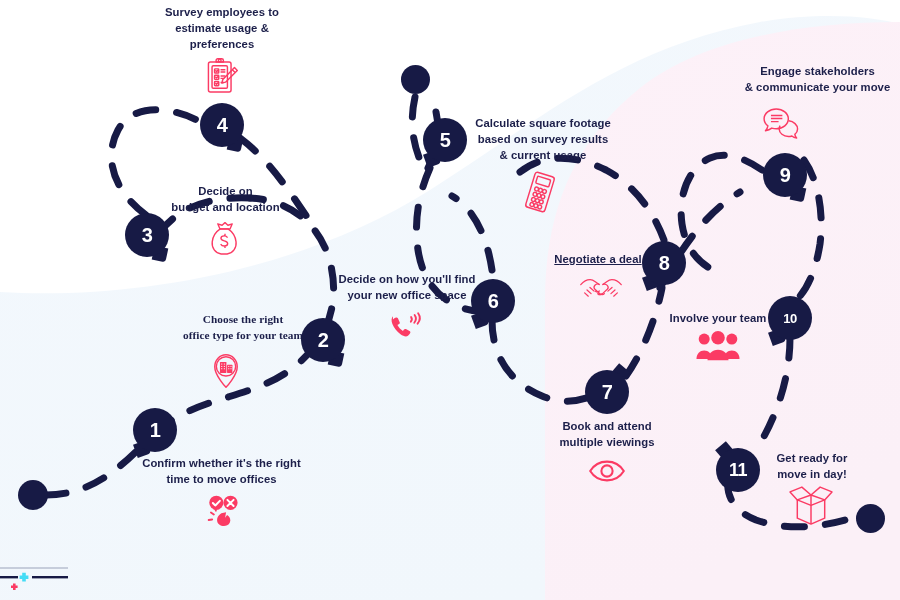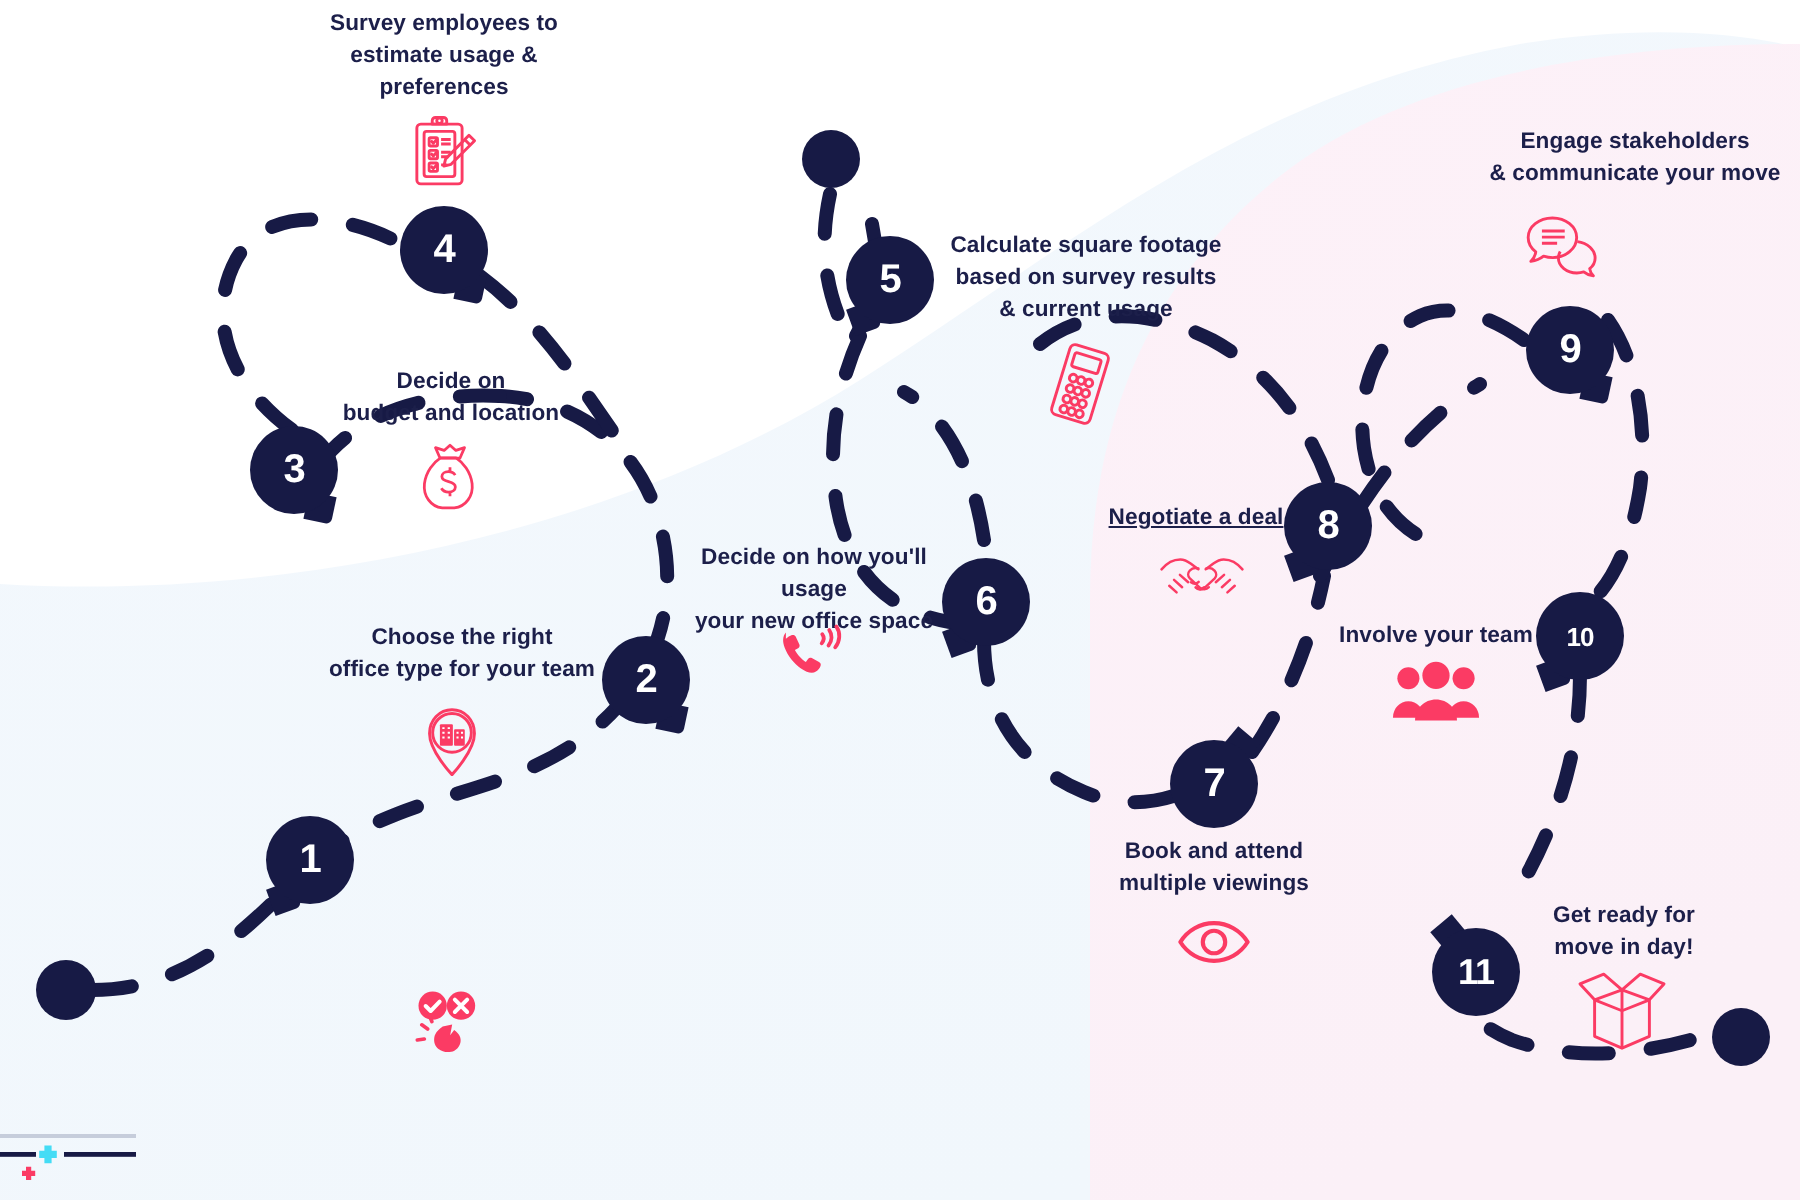--- a/index.html
+++ b/index.html
@@ -163,40 +163,42 @@
   <div class="terminal-dot" style="left:18px; top:480px; width:30px; height:30px;"></div>
   <div class="terminal-dot" style="left:401px; top:65px; width:29px; height:29px;"></div>
   <div class="terminal-dot" style="left:856px; top:504px; width:29px; height:29px;"></div>
 
   <div class="bubble" style="left:133px; top:408px;">
     <div class="tail tail-bl"></div>
     <div class="disc">
       <span class="num">1</span>
     </div>
   </div>
+  <div class="label" style="left:120px; top:455px; width:203px;">Confirm whether it's the right
+time to move offices</div>
   <div class="icon" style="left:203px; top:492px;">
     <svg width="40" height="40" viewBox="0 0 48 48">
       <g fill="#fb3b64">
         <circle cx="16" cy="13" r="8.5"></circle>
         <path d="M11.8 13.2l3 3 5.4-5.6" fill="none" stroke="#ffffff" stroke-width="2.4" stroke-linecap="round" stroke-linejoin="round"></path>
         <circle cx="33" cy="13" r="8.5"></circle>
         <path d="M29.3 9.4l7.4 7.4M36.7 9.4l-7.4 7.4" fill="none" stroke="#ffffff" stroke-width="2.4" stroke-linecap="round"></path>
         <path d="M22 25.5c-2 1.5-4.5 3.5-5 6.5-.5 3 .5 5.5 2.5 7 2.5 2 6.5 2.5 9.5 1 3-1.5 4.5-5 3.5-8-.6-1.9-2-3.3-3.6-4.4l-2.4 3.2 1.2-6.5z"></path>
         <path d="M13 27l-3.5-2.5M11 33l-4.2.6M15.5 22.5l-1.6-4" fill="none" stroke="#fb3b64" stroke-width="2.2" stroke-linecap="round"></path>
       </g>
     </svg>
   </div>
 
   <div class="bubble" style="left:301px; top:318px;">
     <div class="tail tail-br"></div>
     <div class="disc">
       <span class="num">2</span>
     </div>
   </div>
-  <div class="label" style="left:140px; top:311px; width:182px;">Choose the right
+  <div class="label" style="left:152px; top:311px; width:182px;font-family:Liberation Serif, serif;">Choose the right
 office type for your team</div>
   <div class="icon" style="left:208px; top:350px;">
     <svg width="36" height="38" viewBox="0 0 40 44">
       <g fill="none" stroke="#fb3b64" stroke-width="1.7">
         <path d="M20 43.2C20 43.2 7 29.6 7 19.4 7 11.5 12.8 5.6 20 5.6s13 5.9 13 13.8C33 29.6 20 43.2 20 43.2z"></path>
         <circle cx="20" cy="19" r="11.2"></circle>
       </g>
       <g fill="#fb3b64">
         <rect x="13" y="14" width="7.5" height="12.5" rx="0.6"></rect>
         <rect x="21.2" y="17" width="6.2" height="9.5" rx="0.6"></rect>
@@ -284,21 +286,21 @@
       </g>
     </svg>
   </div>
 
   <div class="bubble" style="left:471px; top:279px;">
     <div class="tail tail-bl"></div>
     <div class="disc">
       <span class="num">6</span>
     </div>
   </div>
-  <div class="label" style="left:335px; top:271px; width:144px;">Decide on how you'll usage
+  <div class="label" style="left:335px; top:271px; width:144px;">Decide on how you'll find
 your new office space</div>
   <div class="icon" style="left:387px; top:308px;">
     <svg width="36" height="36" viewBox="0 0 40 40">
       <g fill="#fb3b64">
         <path d="M6.6 9.2c-1.8 2-2 5-.6 8.6 1.6 4.2 5 8.6 9 11.4 3.3 2.3 6.3 3 8.3 1.7 1.2-.8 2.2-2.1 2.6-3.3.3-.9-.1-1.6-.9-2l-4-2.2c-.8-.4-1.6-.2-2.1.5l-1.2 1.6c-2.3-1.3-4.7-4-6.1-6.6l1.8-1c.8-.5 1-1.3.7-2.1l-2-4.3c-.4-.8-1.2-1.2-2.1-.9-1.2.4-2.5 1.3-3.4 2.1z"></path>
         <g fill="none" stroke="#fb3b64" stroke-width="2.1" stroke-linecap="round">
           <path d="M26.5 15.2c1.3-1.6 1.4-3.6.3-5.1"></path>
           <path d="M30.3 16.4c2.1-2.6 2.2-6.1.4-8.6"></path>
           <path d="M34 17.4c2.8-3.5 3-8.2.6-11.6"></path>
         </g>
@@ -375,21 +377,21 @@
         <circle cx="10" cy="9.5" r="6"></circle>
         <path d="M1.6 31c0-5.2 3.8-9 8.4-9s8.4 3.8 8.4 9z"></path>
         <circle cx="40" cy="9.5" r="6"></circle>
         <path d="M31.6 31c0-5.2 3.8-9 8.4-9s8.4 3.8 8.4 9z"></path>
         <circle cx="25" cy="8" r="7.4"></circle>
         <path d="M13.6 32.5c0-6.4 5.1-11.4 11.4-11.4s11.4 5 11.4 11.4z"></path>
       </g>
     </svg>
   </div>
 
-  <div class="bubble" style="left:716px; top:464px;">
+  <div class="bubble" style="left:716px; top:448px;">
     <div class="tail tail-tl"></div>
     <div class="disc">
       <span class="num" style="font-size:18px;">11</span>
     </div>
   </div>
   <div class="label" style="left:748px; top:450px; width:128px;">Get ready for
 move in day!</div>
   <div class="icon" style="left:785px; top:483px;">
     <svg width="52" height="42" viewBox="0 0 56 46">
       <g fill="none" stroke="#fb3b64" stroke-width="1.6" stroke-linejoin="round">

